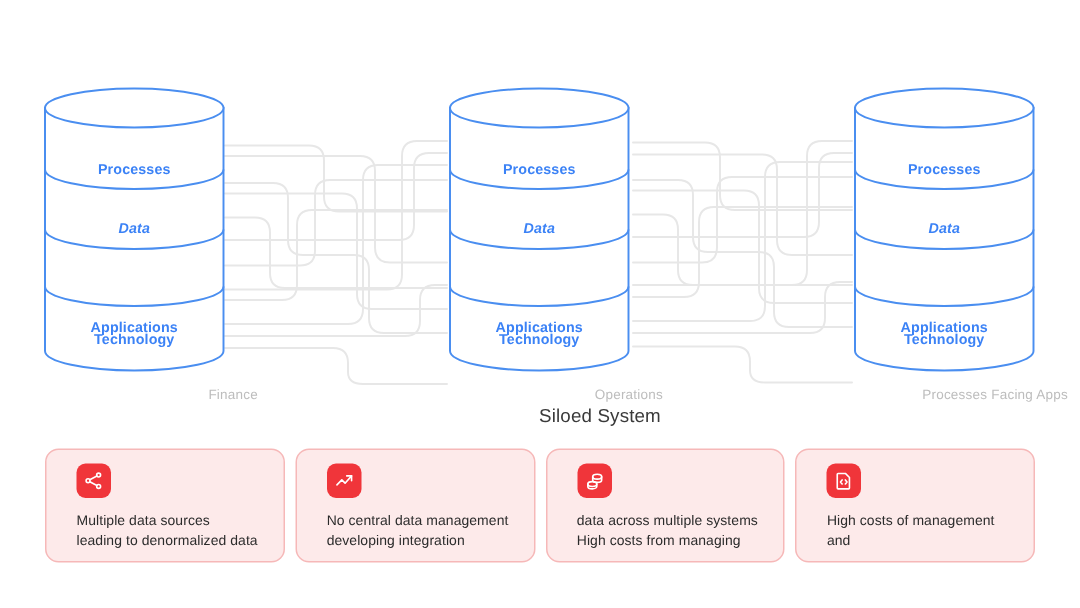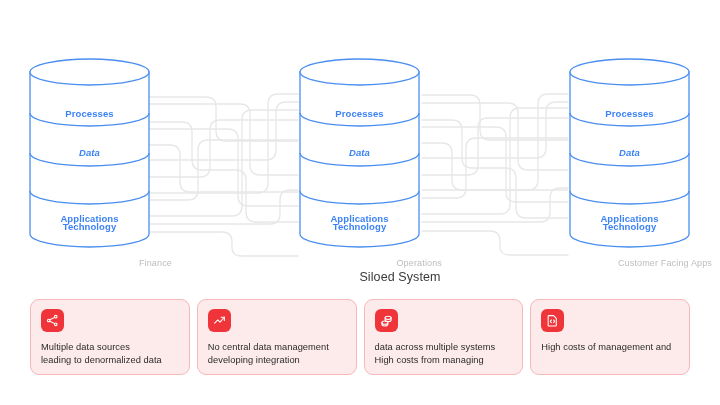--- a/index.html
+++ b/index.html
@@ -98,21 +98,21 @@
     display: flex;
     gap: 7px;
   }
   .card {
     flex: 1 1 0;
     height: 76px;
     background: #fdeaea;
     border: 1px solid #f6b8b8;
     border-radius: 9px;
     box-sizing: border-box;
-    padding: 9px 10px 0 10px;
+    padding: 9px 10px 0 20px;
     position: relative;
   }
   .card-icon {
     width: 23px;
     height: 23px;
     border-radius: 6px;
     background: #f0353a;
     display: flex;
     align-items: center;
     justify-content: center;
@@ -211,21 +211,21 @@
         <path d="M3 95 a59.5 13 0 0 0 119 0" fill="none"></path>
         <path d="M3 133 a59.5 13 0 0 0 119 0" fill="none"></path>
       </g>
     </svg>
     <div class="silo-labels">
       <div class="band-label b0">Processes</div>
       <div class="band-label b1">Data</div>
       <div class="band-label b2">Applications</div>
       <div class="band-label b3">Technology</div>
     </div>
-    <div class="silo-caption">Customer Facing Apps</div>
+    <div class="silo-caption">Processes Facing Apps</div>
   </div>
 
   <div id="diagram-title">Siloed System</div>
 
   <div id="cards">
 
     <div class="card">
       <div class="card-icon">
         <svg viewBox="0 0 24 24" width="13" height="13" fill="none" stroke="#ffffff" stroke-width="2" stroke-linecap="round" stroke-linejoin="round">
           <circle cx="18" cy="5" r="2.4"></circle>

